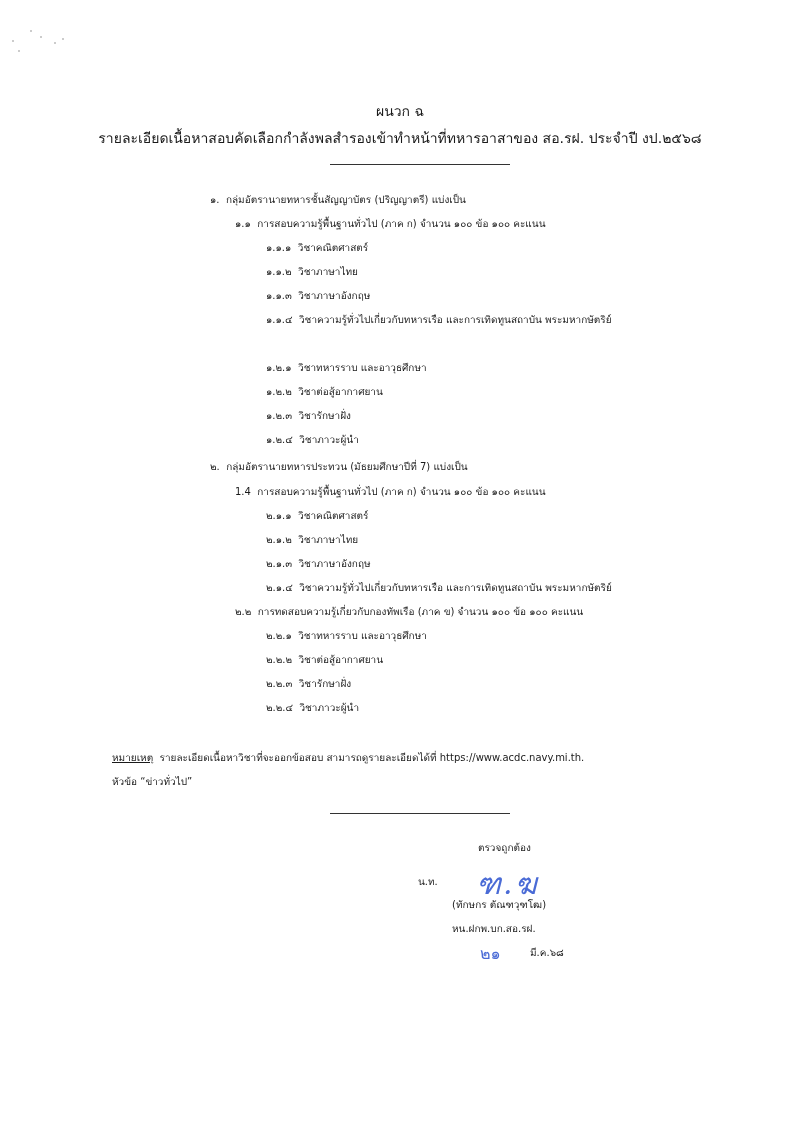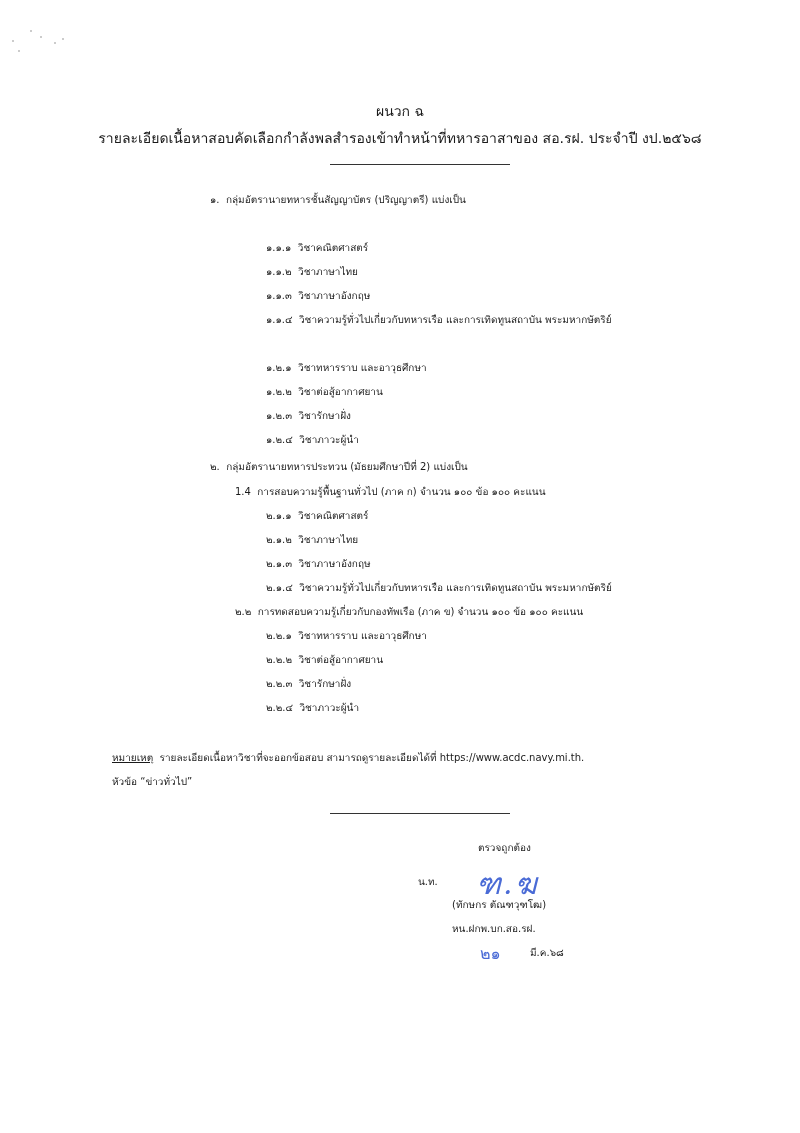--- a/index.html
+++ b/index.html
@@ -37,32 +37,35 @@
       <span style="left:52px;top:8px"></span>
   </div>
 
   <div class="abs title" style="top:100px">ผนวก ฉ</div>
   <div class="abs title" style="top:127px">รายละเอียดเนื้อหาสอบคัดเลือกกำลังพลสำรองเข้าทำหน้าที่ทหารอาสาของ สอ.รฝ. ประจำปี งป.๒๕๖๘</div>
   <div class="rule" style="left:330px; top:164px; width:180px;"></div>
 
   <div class="abs line" style="left:210px; top:188px">
     <span>๑.</span>&nbsp;&nbsp;<span>กลุ่มอัตรานายทหารชั้นสัญญาบัตร (ปริญญาตรี) แบ่งเป็น</span>
   </div>
+  <div class="abs line" style="left:235px; top:212px">
+    <span>๑.๑</span>&nbsp;&nbsp;<span>การสอบความรู้พื้นฐานทั่วไป (ภาค ก) จำนวน ๑๐๐ ข้อ ๑๐๐ คะแนน</span>
+  </div>
   <div class="abs line" style="left:266px; top:236px"><span>๑.๑.๑</span>&nbsp;&nbsp;<span>วิชาคณิตศาสตร์</span></div>
   <div class="abs line" style="left:266px; top:260px"><span>๑.๑.๒</span>&nbsp;&nbsp;<span>วิชาภาษาไทย</span></div>
   <div class="abs line" style="left:266px; top:284px"><span>๑.๑.๓</span>&nbsp;&nbsp;<span>วิชาภาษาอังกฤษ</span></div>
   <div class="abs line" style="left:266px; top:308px"><span>๑.๑.๔</span>&nbsp;&nbsp;<span>วิชาความรู้ทั่วไปเกี่ยวกับทหารเรือ และการเทิดทูนสถาบัน พระมหากษัตริย์</span></div>
 
   <div class="abs line" style="left:266px; top:356px"><span>๑.๒.๑</span>&nbsp;&nbsp;<span>วิชาทหารราบ และอาวุธศึกษา</span></div>
   <div class="abs line" style="left:266px; top:380px"><span>๑.๒.๒</span>&nbsp;&nbsp;<span>วิชาต่อสู้อากาศยาน</span></div>
   <div class="abs line" style="left:266px; top:404px"><span>๑.๒.๓</span>&nbsp;&nbsp;<span>วิชารักษาฝั่ง</span></div>
   <div class="abs line" style="left:266px; top:428px"><span>๑.๒.๔</span>&nbsp;&nbsp;<span>วิชาภาวะผู้นำ</span></div>
 
   <div class="abs line" style="left:210px; top:455px">
-    <span>๒.</span>&nbsp;&nbsp;<span>กลุ่มอัตรานายทหารประทวน (มัธยมศึกษาปีที่ 2) แบ่งเป็น</span>
+    <span>๒.</span>&nbsp;&nbsp;<span>กลุ่มอัตรานายทหารประทวน (มัธยมศึกษาปีที่ 7) แบ่งเป็น</span>
   </div>
   <div class="abs line" style="left:235px; top:480px">
     <span>1.4</span>&nbsp;&nbsp;<span>การสอบความรู้พื้นฐานทั่วไป (ภาค ก) จำนวน ๑๐๐ ข้อ ๑๐๐ คะแนน</span>
   </div>
   <div class="abs line" style="left:266px; top:504px"><span>๒.๑.๑</span>&nbsp;&nbsp;<span>วิชาคณิตศาสตร์</span></div>
   <div class="abs line" style="left:266px; top:528px"><span>๒.๑.๒</span>&nbsp;&nbsp;<span>วิชาภาษาไทย</span></div>
   <div class="abs line" style="left:266px; top:552px"><span>๒.๑.๓</span>&nbsp;&nbsp;<span>วิชาภาษาอังกฤษ</span></div>
   <div class="abs line" style="left:266px; top:576px"><span>๒.๑.๔</span>&nbsp;&nbsp;<span>วิชาความรู้ทั่วไปเกี่ยวกับทหารเรือ และการเทิดทูนสถาบัน พระมหากษัตริย์</span></div>
 
   <div class="abs line" style="left:235px; top:600px">

